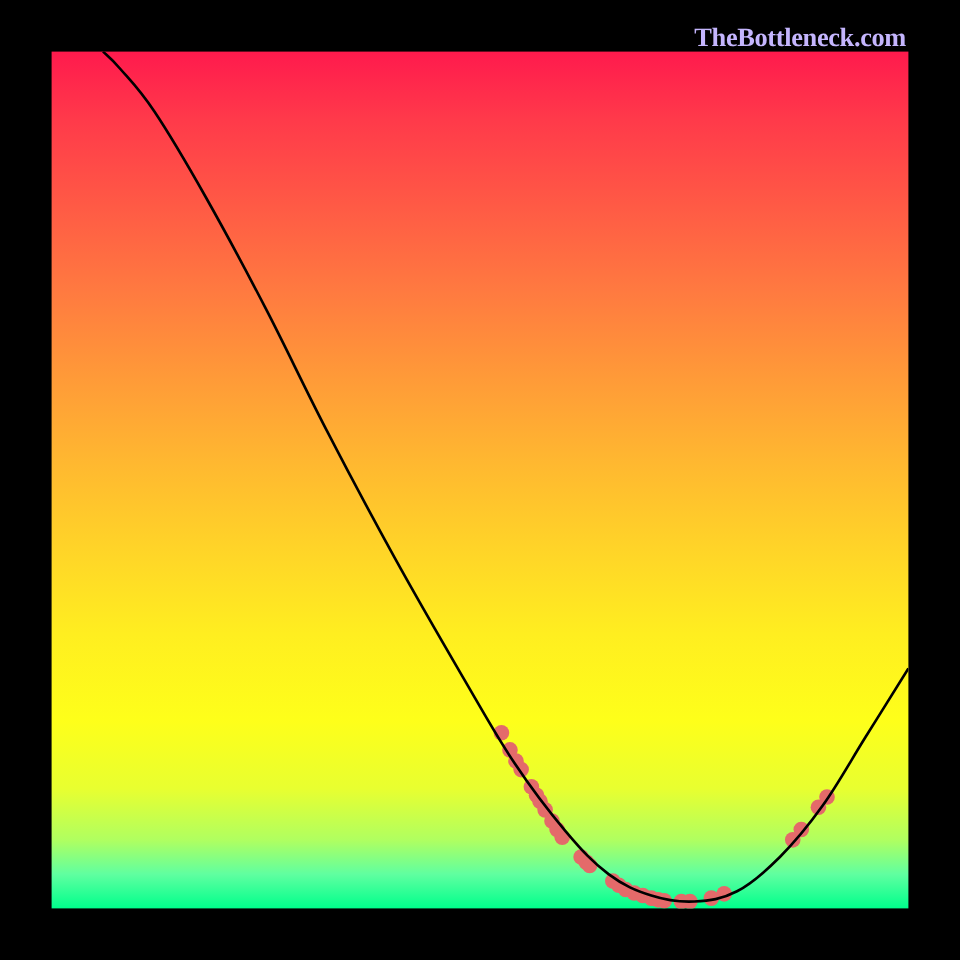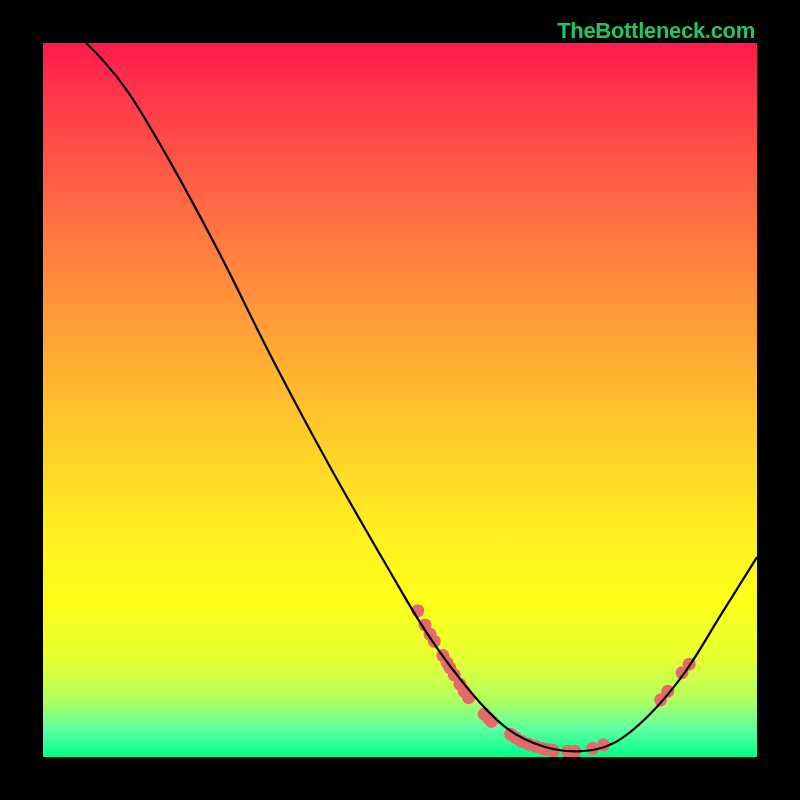--- a/index.html
+++ b/index.html
@@ -35,24 +35,25 @@
       #e8ff30 86%,
       #b0ff60 92%,
       #60ffa0 96%,
       #00ff8c 100%
     );
   }
   .watermark {
     position: absolute;
     top: 18px;
     right: 45px;
-    color: #22c55e;
+    color: #c4b5fd;
     font-size: 22px;
     font-weight: bold;
     letter-spacing: -0.3px;
+    font-family: Liberation Serif, serif;
   }
   svg.curve {
     position: absolute;
     left: 0;
     top: 0;
     width: 714px;
     height: 714px;
   }
 </style>
 </head>

